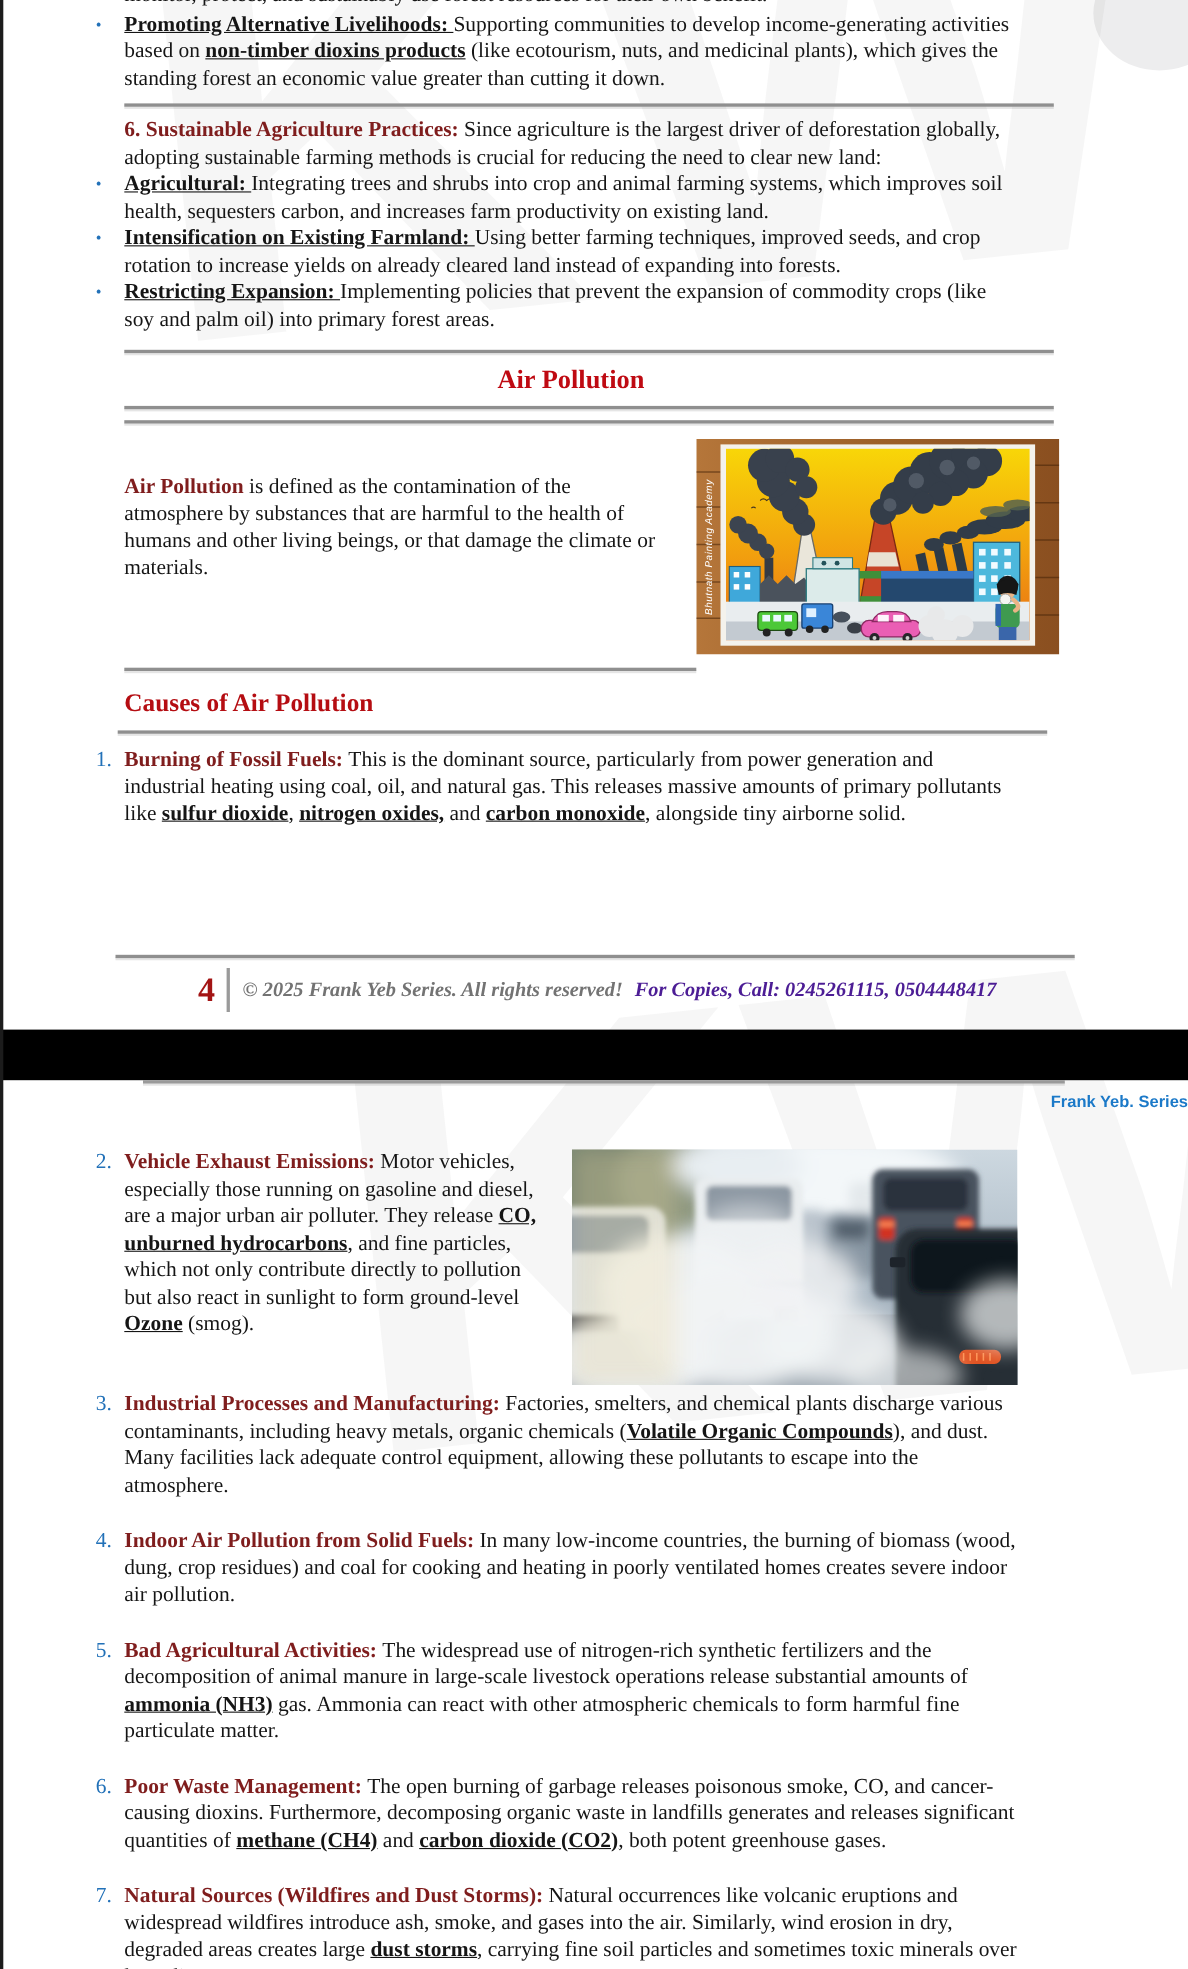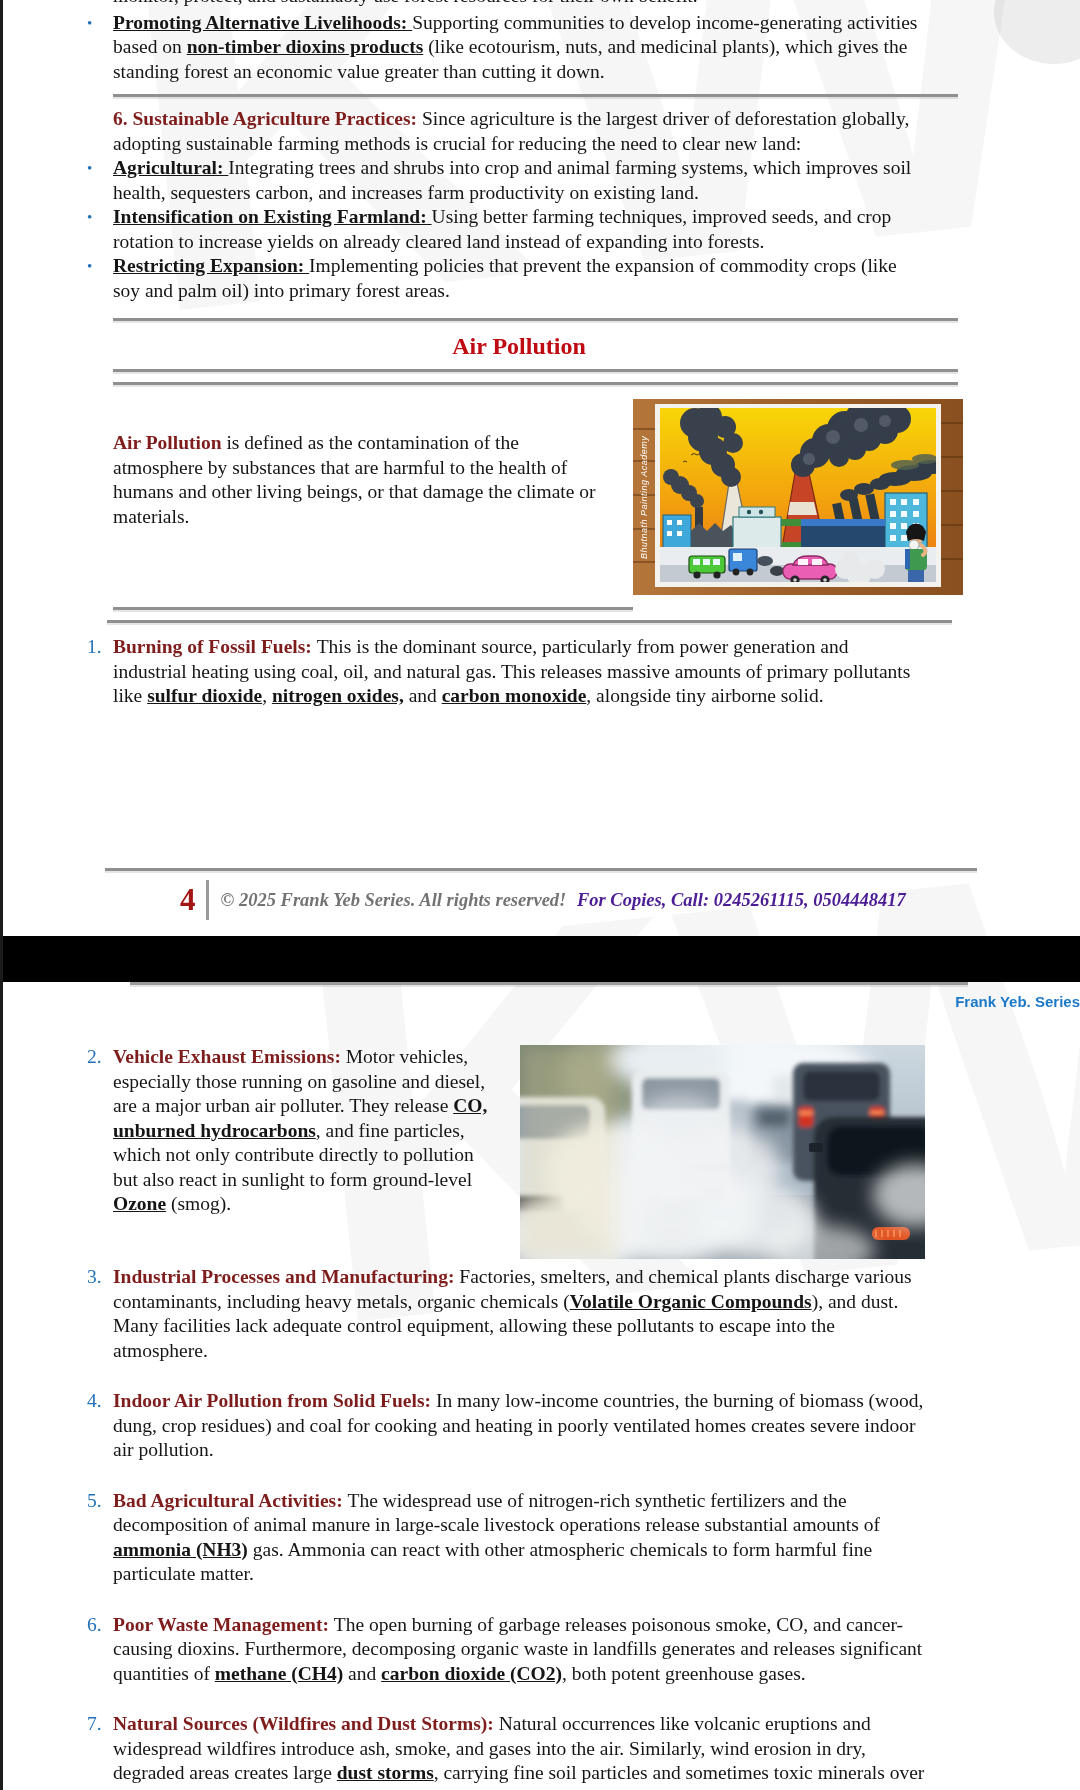--- a/index.html
+++ b/index.html
@@ -309,20 +309,21 @@
             </g>
           </g>
 
           <text x="-160" y="14" transform="rotate(-90)" font-family="Liberation Sans, sans-serif" font-style="italic" font-size="9" fill="#ffffff" letter-spacing="0.5">Bhutnath Painting Academy</text>
         </svg>
       </div>
     </div>
 
     <div class="rule rule-half hr-e"></div>
 
+    <div class="causes-title">Causes of Air Pollution</div>
 
     <div class="rule rule-main"></div>
 
     <div class="li item1">
       <span class="mk">1.</span>
       <div class="body"><span class="seg-l">Burning of Fossil Fuels: </span><span>This is the dominant source, particularly from power generation and industrial heating using coal, oil, and natural gas. This releases massive amounts of primary pollutants like </span><span class="seg-b">sulfur dioxide</span><span>, </span><span class="seg-b">nitrogen oxides,</span><span> and </span><span class="seg-b">carbon monoxide</span><span>, alongside tiny airborne solid.</span></div>
     </div>
   </div>
 
   <div class="footer-zone">

